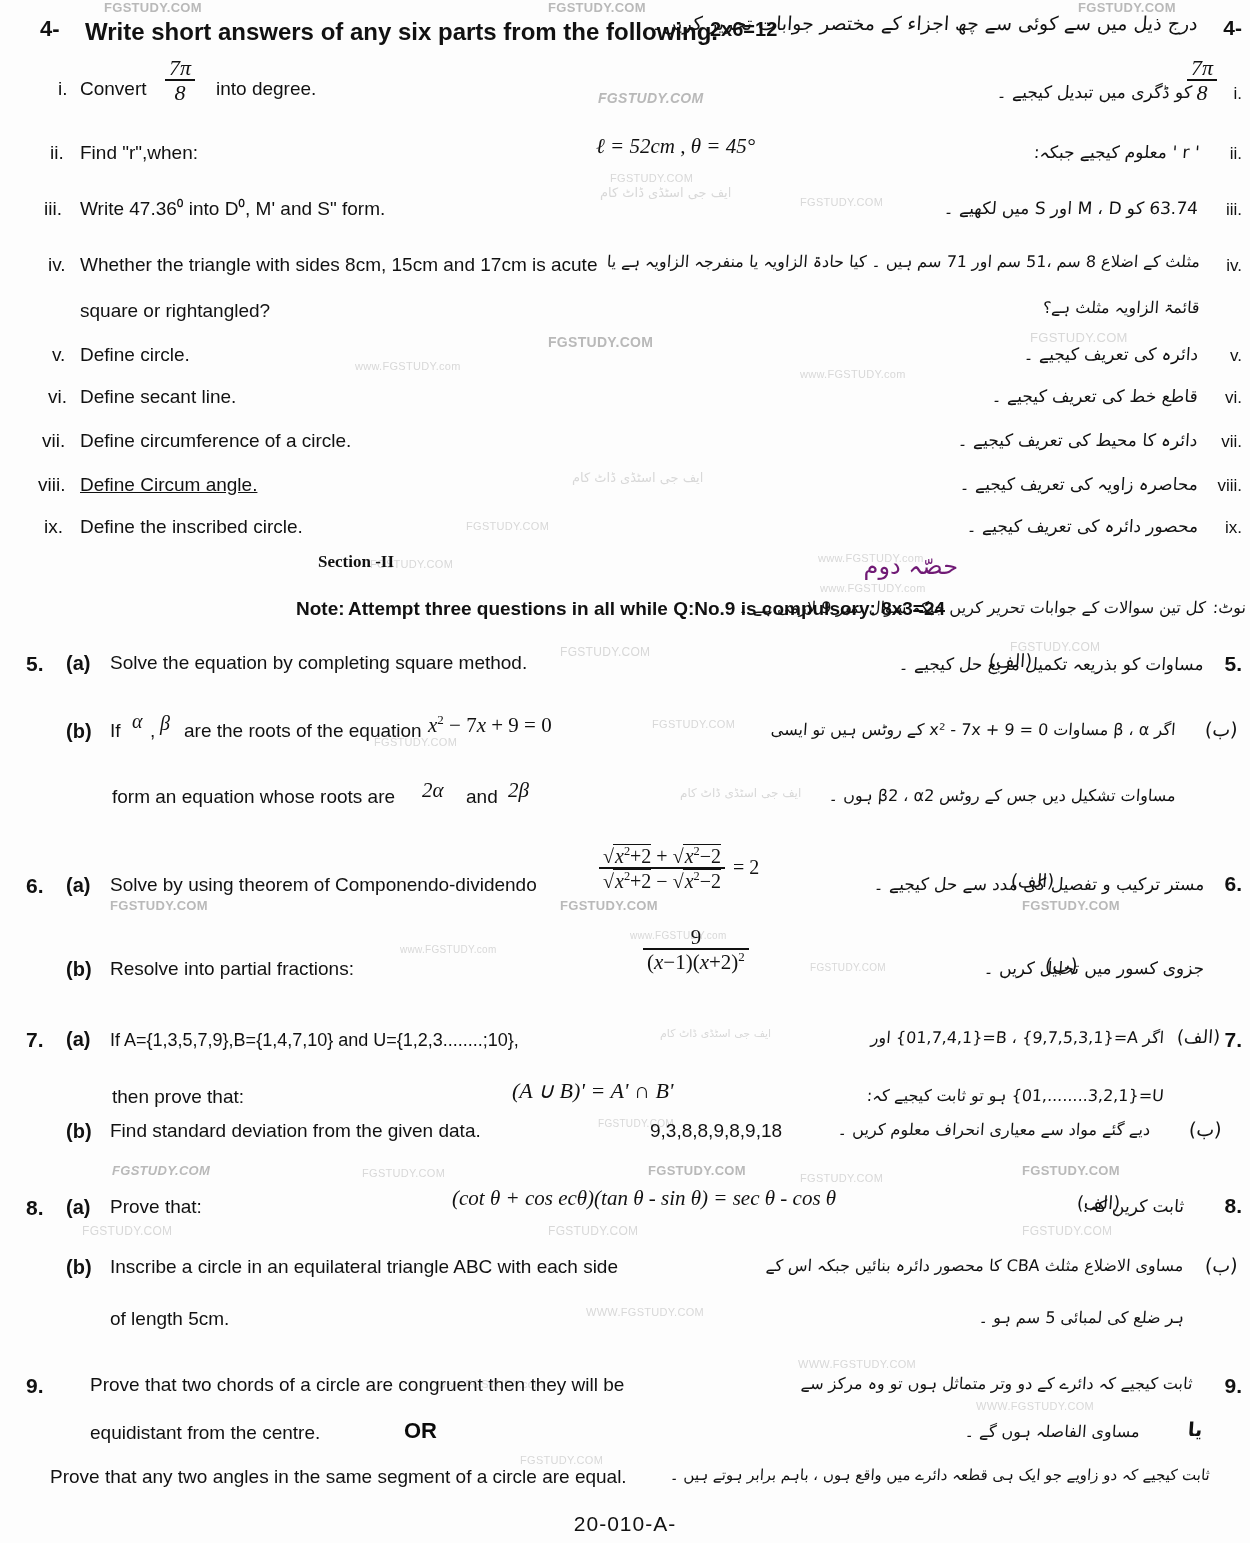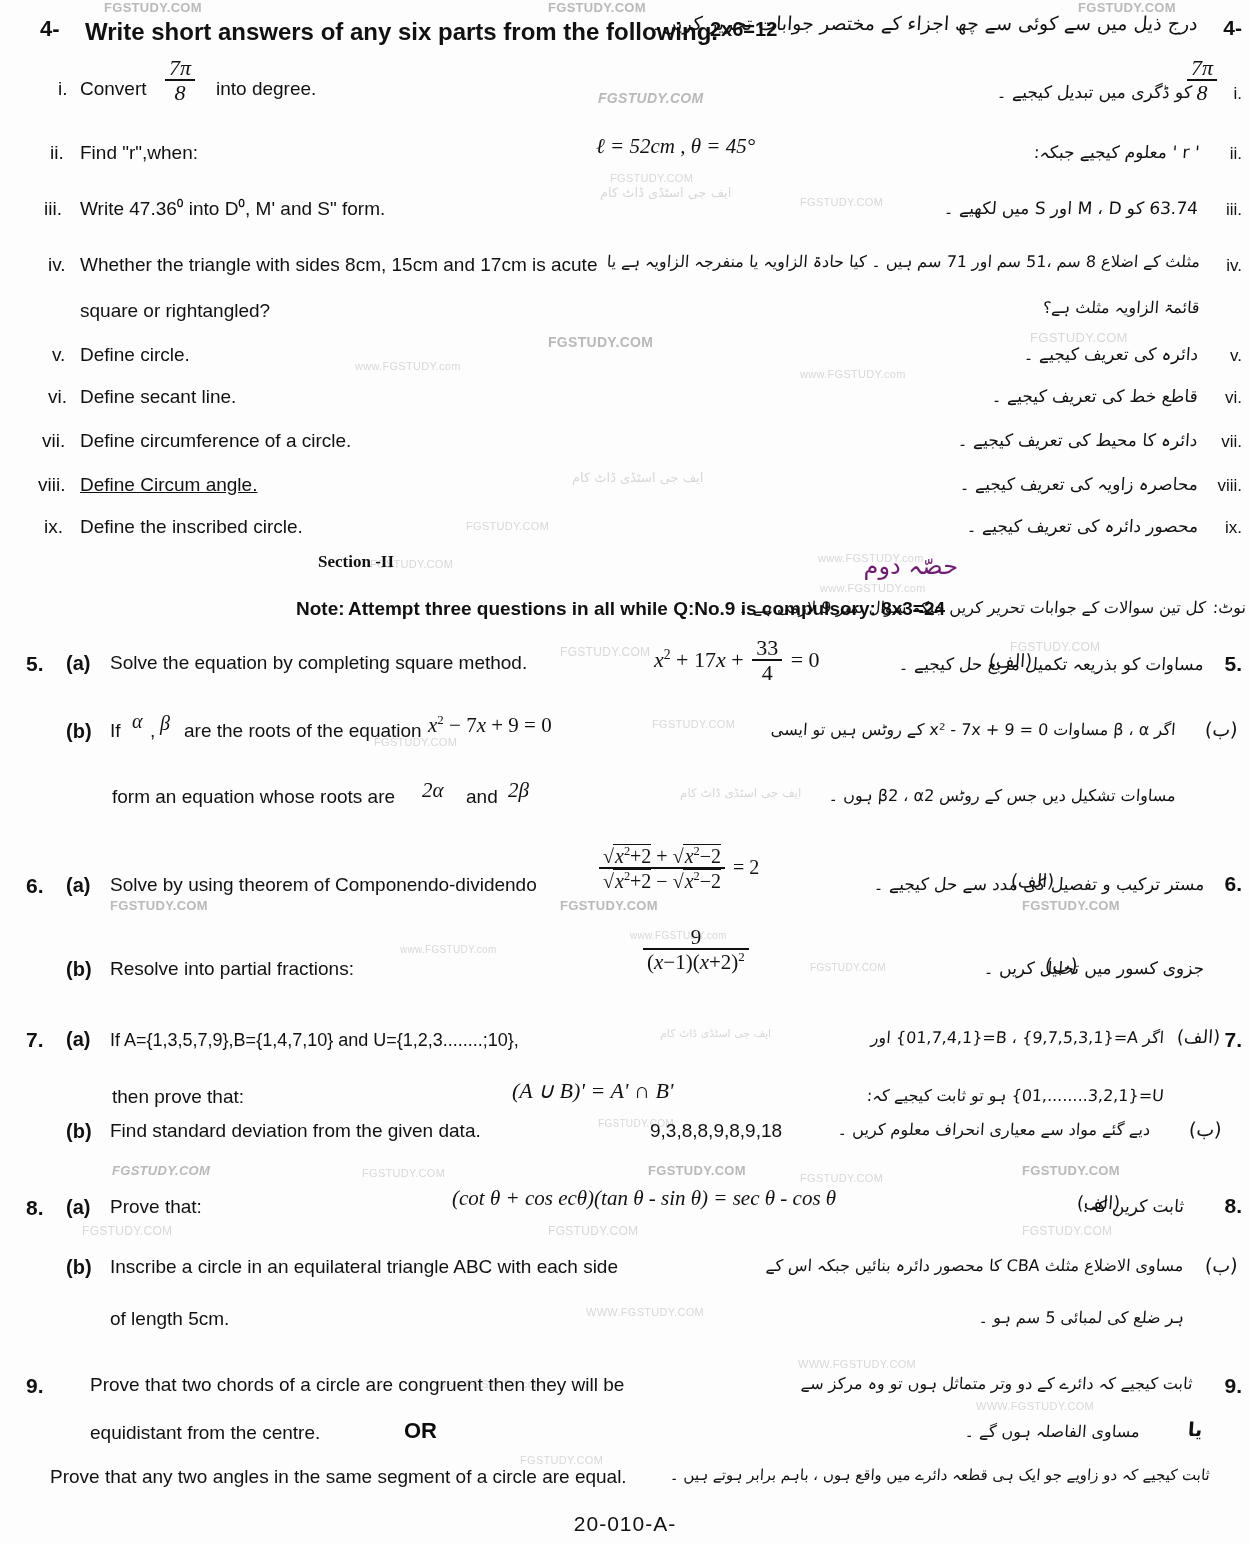--- a/index.html
+++ b/index.html
@@ -236,26 +236,20 @@
   <div class="abs ur-head" style="right:292px; top:552px;">حصّہ دوم</div>
 
   <div class="abs en b" style="left:296px; top:598px; font-size:19px;">Note:</div>
   <div class="abs en b" style="left:348px; top:598px; font-size:19px;">Attempt three questions in all while Q:No.9 is compulsory: 8x3=24</div>
   <div class="abs ur" style="right:44px; top:598px; font-size:16px;">کل تین سوالات کے جوابات تحریر کریں جبکہ سوال نمبر 9 لازمی ہے ۔</div>
   <div class="abs ur" style="right:4px; top:598px; font-size:16px;">نوٹ:</div>
 
   <div class="abs en b" style="left:26px; top:652px; font-size:21px;">5.</div>
   <div class="abs en b" style="left:66px; top:652px; font-size:20px;">(a)</div>
   <div class="abs en" style="left:110px; top:652px;">Solve the equation by completing square method.</div>
-  <div class="abs math" style="left:654px; top:638px;">
-    <span class="rom" style="font-style:italic;">x</span><span class="sup">2</span>
-    <span class="rom"> + 17</span><span style="font-style:italic;">x</span><span class="rom"> + </span>
-    <span class="frac"><span class="num rom">33</span><span class="den rom">4</span></span>
-    <span class="rom"> = 0</span>
-  </div>
   <div class="abs ur" style="right:46px; top:654px;">مساوات کو بذریعہ تکمیل مربع حل کیجیے ۔</div>
   <div class="abs ur" style="right:218px; top:650px; font-size:18px;">(الف)</div>
   <div class="abs en b" style="right:8px; top:652px; font-size:21px;">5.</div>
 
   <div class="abs en b" style="left:66px; top:720px; font-size:20px;">(b)</div>
   <div class="abs en" style="left:110px; top:720px;">If</div>
   <div class="abs math" style="left:132px; top:710px; font-size:20px;">α</div>
   <div class="abs en" style="left:150px; top:720px;">,</div>
   <div class="abs math" style="left:160px; top:712px; font-size:20px;">β</div>
   <div class="abs en" style="left:184px; top:720px;">are the roots of the equation</div>

